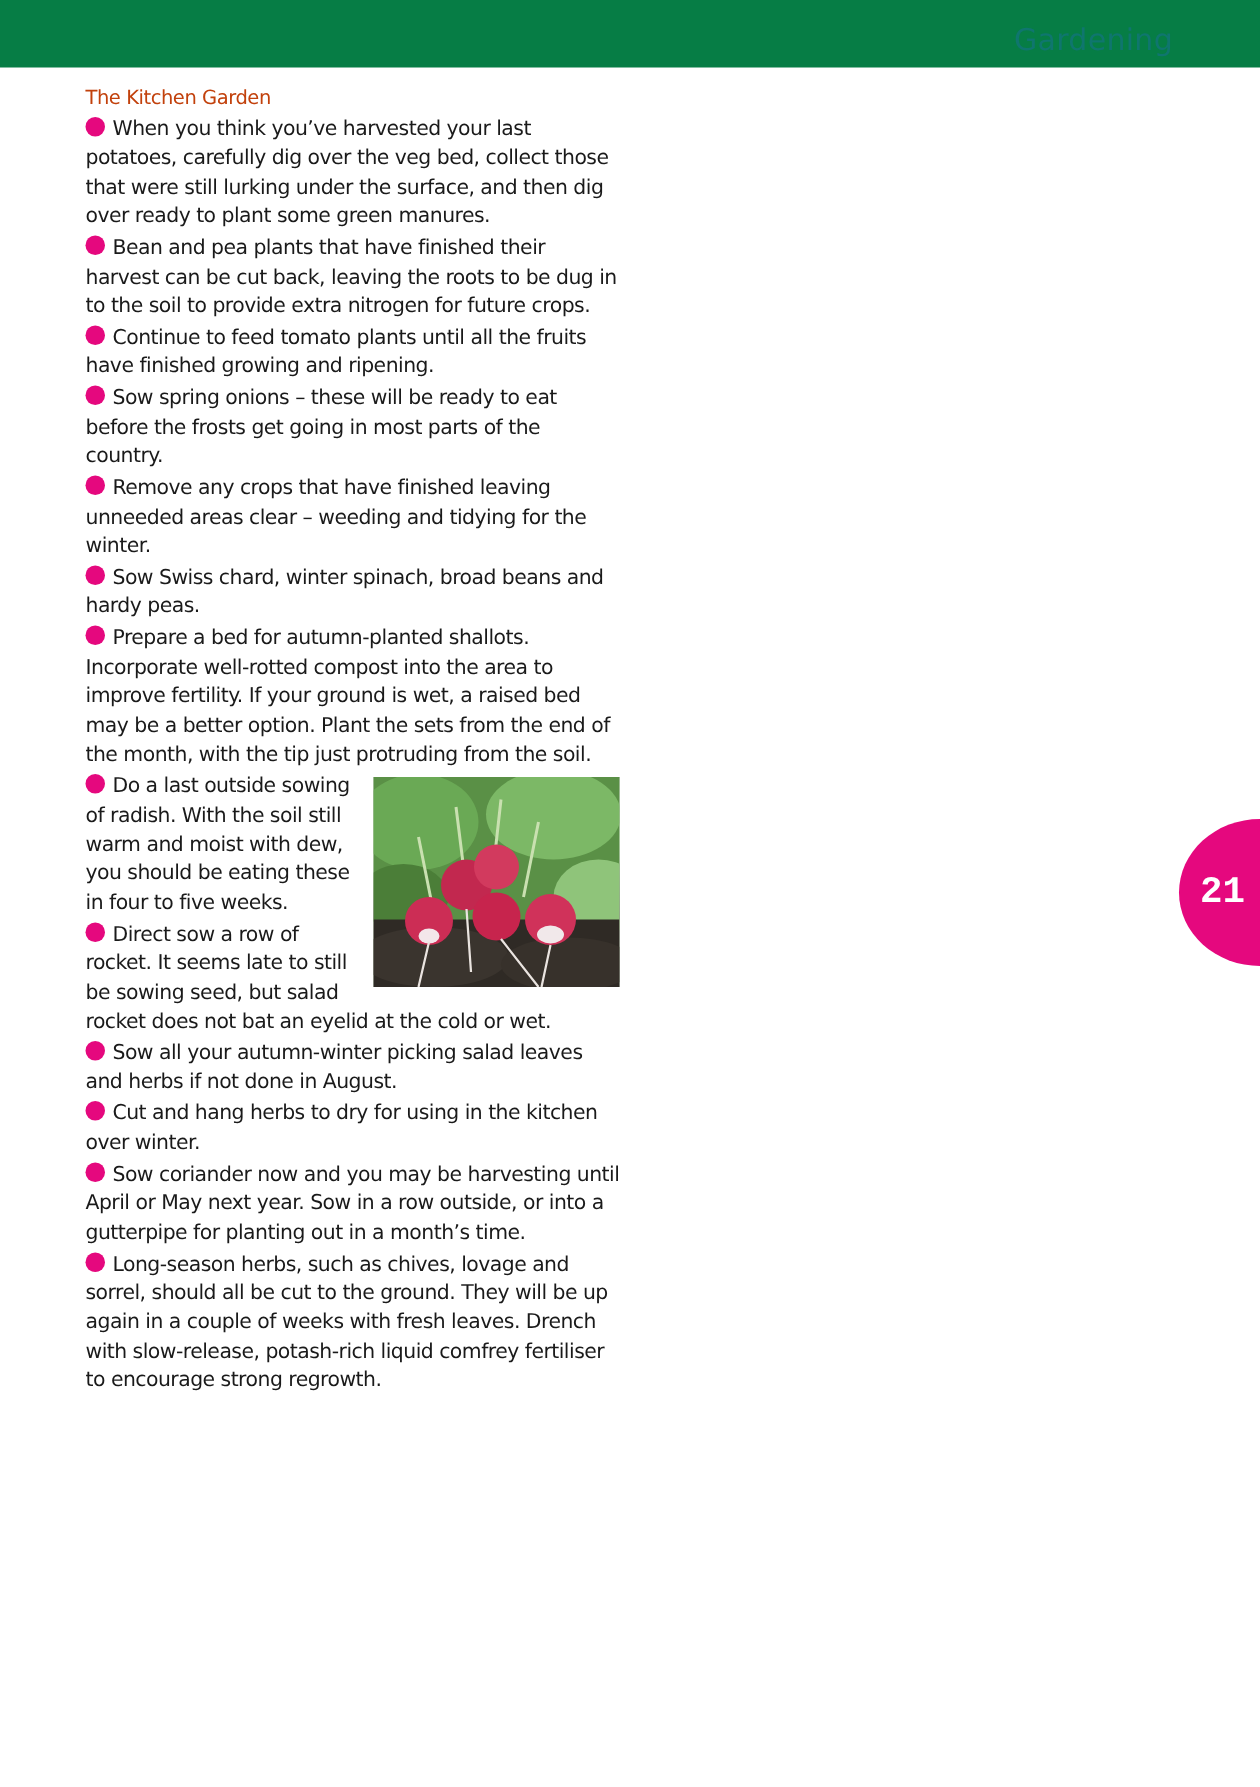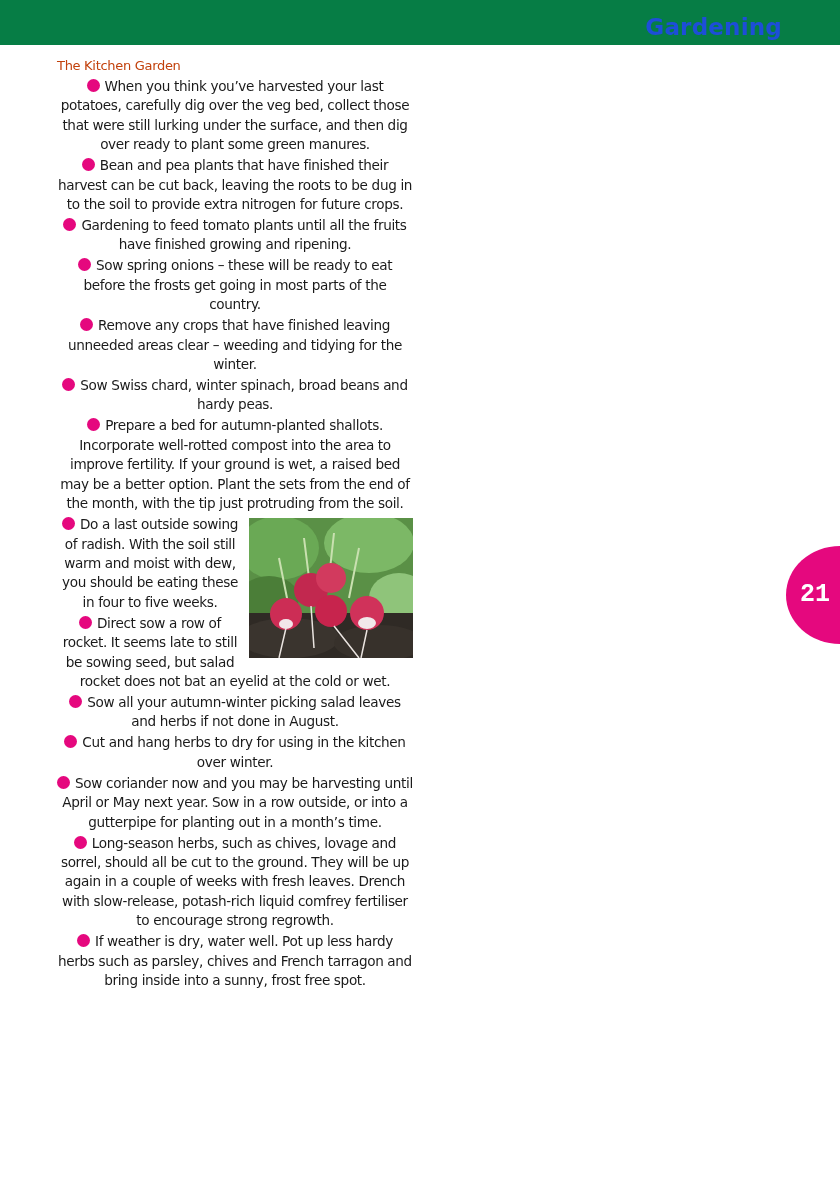--- a/index.html
+++ b/index.html
@@ -8,21 +8,21 @@
     background: #ffffff;
     font-family: "DejaVu Sans", "Liberation Sans", sans-serif;
     color: #1a1a1a;
   }
   .header-bar {
     position: absolute; left: 0; top: 0; width: 840px; height: 45px;
     background: #067d45;
   }
   .section-title {
     position: absolute; right: 58px; top: 14px;
-    color: #1d4ed8; font-weight: bold; font-size: 23px;
+    color: #0f766e; font-weight: normal; font-size: 20px;
     font-family: "DejaVu Sans", sans-serif; letter-spacing: 0.2px;
   }
   .page-tab {
     position: absolute; left: 786px; top: 546px; width: 108px; height: 98px;
     border-radius: 50%; background: #e5087e;
   }
   .page-number {
     position: absolute; left: 800px; top: 580px;
     color: #ffffff; font-weight: bold; font-size: 25px;
     font-family: Liberation Mono, monospace;
@@ -35,21 +35,20 @@
     margin: 0; letter-spacing: -0.3px;
   }
   .subhead {
     font-weight: bold; font-size: 15.5px; line-height: 21px; margin: 0 0 1px 0;
     letter-spacing: -0.2px;
   }
   .subhead.salad { margin-top: 18px; }
   .item {
     font-size: 13.6px; line-height: 19.4px; margin: 0 0 1.6px 0;
     letter-spacing: -0.35px;
-    text-align: center;
   }
   .bullet {
     display: inline-block; width: 13px; height: 13px; border-radius: 50%;
     background: #e5087e; margin-right: 5px; vertical-align: -1px;
   }
   .photo {
     float: right; width: 164px; height: 140px; margin: 3px 0 4px 6px;
     position: relative; overflow: hidden;
     background: linear-gradient(180deg, #4c7c3a 0%, #5f9a47 30%, #3f6a2e 55%, #3b3530 72%, #2b2622 100%);
   }
@@ -62,21 +61,21 @@
 
 <div class="page-tab"></div>
 <div class="page-number">21</div>
 
 <div class="column">
   <h1 class="article-title">The Kitchen Garden</h1>
 
 
   <p class="item"><span class="bullet"></span><span>When you think you’ve harvested your last potatoes, carefully dig over the veg bed, collect those that were still lurking under the surface, and then dig over ready to plant some green manures.</span></p>
   <p class="item"><span class="bullet"></span><span>Bean and pea plants that have finished their harvest can be cut back, leaving the roots to be dug in to the soil to provide extra nitrogen for future crops.</span></p>
-  <p class="item"><span class="bullet"></span><span>Gardening to feed tomato plants until all the fruits have finished growing and ripening.</span></p>
+  <p class="item"><span class="bullet"></span><span>Continue to feed tomato plants until all the fruits have finished growing and ripening.</span></p>
   <p class="item"><span class="bullet"></span><span>Sow spring onions – these will be ready to eat before the frosts get going in most parts of the country.</span></p>
   <p class="item"><span class="bullet"></span><span>Remove any crops that have finished leaving unneeded areas clear – weeding and tidying for the winter.</span></p>
   <p class="item"><span class="bullet"></span><span>Sow Swiss chard, winter spinach, broad beans and hardy peas.</span></p>
   <p class="item"><span class="bullet"></span><span>Prepare a bed for autumn-planted shallots. Incorporate well-rotted compost into the area to improve fertility. If your ground is wet, a raised bed may be a better option. Plant the sets from the end of the month, with the tip just protruding from the soil.</span></p>
 
   <div class="photo">
     <svg width="164" height="140" viewBox="0 0 164 140">
       <rect x="0" y="0" width="164" height="140" fill="#5a9046"></rect>
       <ellipse cx="30" cy="30" rx="40" ry="32" fill="#6aa955"></ellipse>
       <ellipse cx="120" cy="25" rx="45" ry="30" fill="#7cb866"></ellipse>
@@ -98,14 +97,13 @@
   </div>
 
   <p class="item"><span class="bullet"></span><span>Do a last outside sowing of radish. With the soil still warm and moist with dew, you should be eating these in four to five weeks.</span></p>
 
 
   <p class="item"><span class="bullet"></span><span>Direct sow a row of rocket. It seems late to still be sowing seed, but salad rocket does not bat an eyelid at the cold or wet.</span></p>
   <p class="item"><span class="bullet"></span><span>Sow all your autumn-winter picking salad leaves and herbs if not done in August.</span></p>
   <p class="item"><span class="bullet"></span><span>Cut and hang herbs to dry for using in the kitchen over winter.</span></p>
   <p class="item"><span class="bullet"></span><span>Sow coriander now and you may be harvesting until April or May next year. Sow in a row outside, or into a gutterpipe for planting out in a month’s time.</span></p>
   <p class="item"><span class="bullet"></span><span>Long-season herbs, such as chives, lovage and sorrel, should all be cut to the ground. They will be up again in a couple of weeks with fresh leaves. Drench with slow-release, potash-rich liquid comfrey fertiliser to encourage strong regrowth.</span></p>
-  <p class="item"><span class="bullet"></span><span>If weather is dry, water well. Pot up less hardy herbs such as parsley, chives and French tarragon and bring inside into a sunny, frost free spot.</span></p>
 </div>
 
 </body></html>

